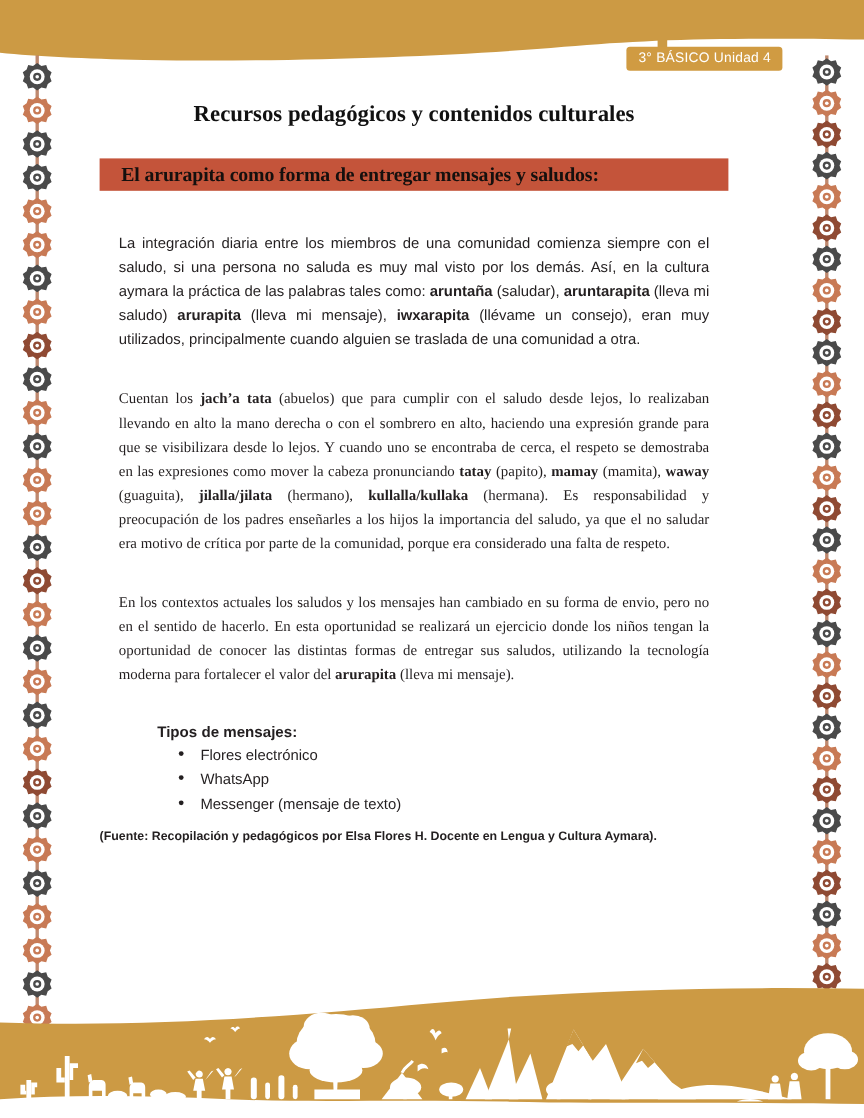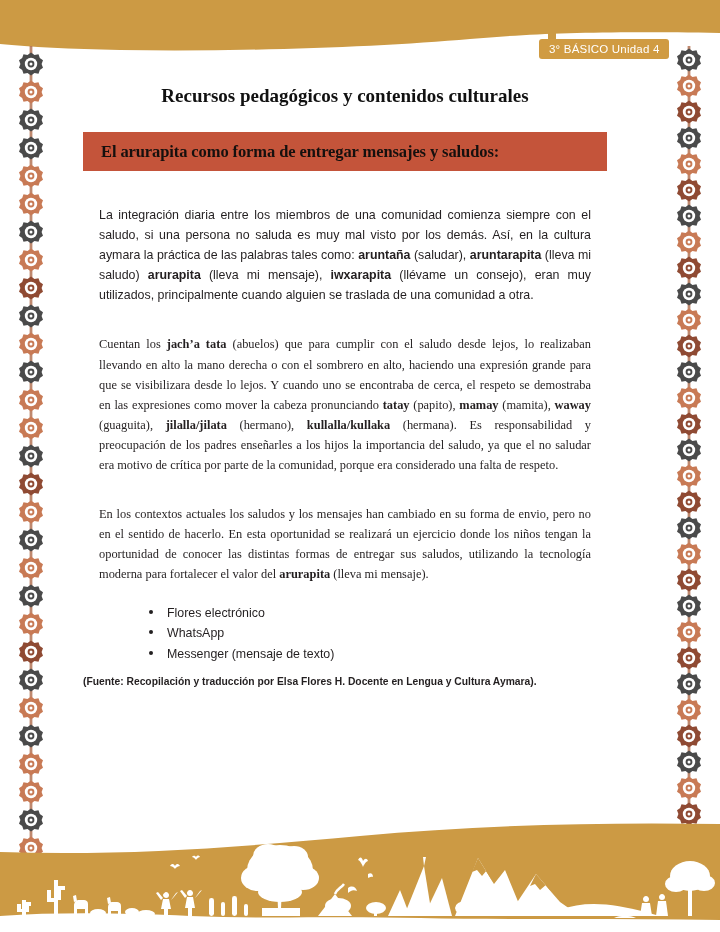--- a/index.html
+++ b/index.html
@@ -23,21 +23,21 @@
     position: absolute;
     left: 0; top: 0;
     width: 720px;
     height: 60px;
     line-height: 0;
   }
   .top-banner svg { display: block; }
 
   .unit-badge {
     position: absolute;
-    left: 539px;
+    left: 522px;
     top: 39px;
     height: 20px;
     padding: 0 10px;
     display: flex;
     align-items: center;
     background: #d09b42;
     border-radius: 3px;
     color: #ffffff;
     font-size: 11.5px;
     letter-spacing: 0.2px;
@@ -71,21 +71,21 @@
     font-size: 19px;
     color: #111111;
     text-align: center;
     margin: 0;
     padding-top: 7px;
   }
 
   .section-banner {
     margin-top: 25px;
     width: 524px;
-    height: 39px;
+    height: 27px;
     background: #c4543a;
     display: flex;
     align-items: center;
     padding-left: 18px;
     box-sizing: border-box;
   }
   .section-banner-text {
     font-family: "Liberation Serif", serif;
     font-weight: bold;
     font-size: 16.5px;
@@ -384,28 +384,29 @@
     <div class="section-banner">
       <span class="section-banner-text">El arurapita como forma de entregar mensajes y saludos:</span>
     </div>
 
     <p class="body-text">La integración diaria entre los miembros de una comunidad comienza siempre con el saludo, si una persona no saluda es muy mal visto por los demás. Así, en la cultura aymara la práctica de las palabras tales como: <b>aruntaña</b> (saludar), <b>aruntarapita</b> (lleva mi saludo) <b>arurapita</b> (lleva mi mensaje), <b>iwxarapita</b> (llévame un consejo), eran muy utilizados, principalmente cuando alguien se traslada de una comunidad a otra.</p>
 
     <p class="body-text tight">Cuentan los <b>jach’a tata</b> (abuelos) que para cumplir con el saludo desde lejos, lo realizaban llevando en alto la mano derecha o con el sombrero en alto, haciendo una expresión grande para que se visibilizara desde lo lejos.  Y cuando uno se encontraba de cerca, el respeto se demostraba en las expresiones como mover la cabeza pronunciando <b>tatay</b> (papito), <b>mamay</b> (mamita), <b>waway</b> (guaguita), <b>jilalla/jilata</b> (hermano), <b>kullalla/kullaka</b> (hermana). Es responsabilidad y preocupación de los padres enseñarles a los hijos la importancia del saludo, ya que el no saludar era motivo de crítica por parte de la comunidad, porque era considerado una falta de respeto.</p>
 
     <p class="body-text tight">En los contextos actuales los saludos y los mensajes han cambiado en su forma de envio, pero no en el sentido de hacerlo. En esta oportunidad se realizará un ejercicio donde los niños tengan la oportunidad de conocer las distintas formas de entregar sus saludos, utilizando la tecnología moderna para fortalecer el valor del <b>arurapita</b> (lleva mi mensaje).</p>
 
+    <p class="list-heading">Tipos de mensajes:</p>
 
     <ul class="msg-list">
         <li>Flores electrónico</li>
         <li>WhatsApp</li>
         <li>Messenger (mensaje de texto)</li>
       </ul>
 
-    <p class="source-note">(Fuente: Recopilación y traducción por Elsa Flores H. Docente en Lengua y Cultura Aymara).</p>
+    <p class="source-note">(Fuente: Recopilación y pedagógicos por Elsa Flores H. Docente en Lengua y Cultura Aymara).</p>
   </div>
 
   <div class="bottom-scene">
     <svg width="720" height="120" viewBox="0 0 720 120" xmlns="http://www.w3.org/2000/svg">
 
       <path d="M0,40 C120,44 230,36 360,24 C480,13 600,10 720,12 L720,120 L0,120 Z" fill="#cc9a44"></path>
 
       <path d="M0,104 C60,100 120,101 190,104 C260,107 330,104 420,106 C510,108 620,106 720,108 L720,120 L0,120 Z" fill="#ffffff"></path>
 
       <g fill="#ffffff">

